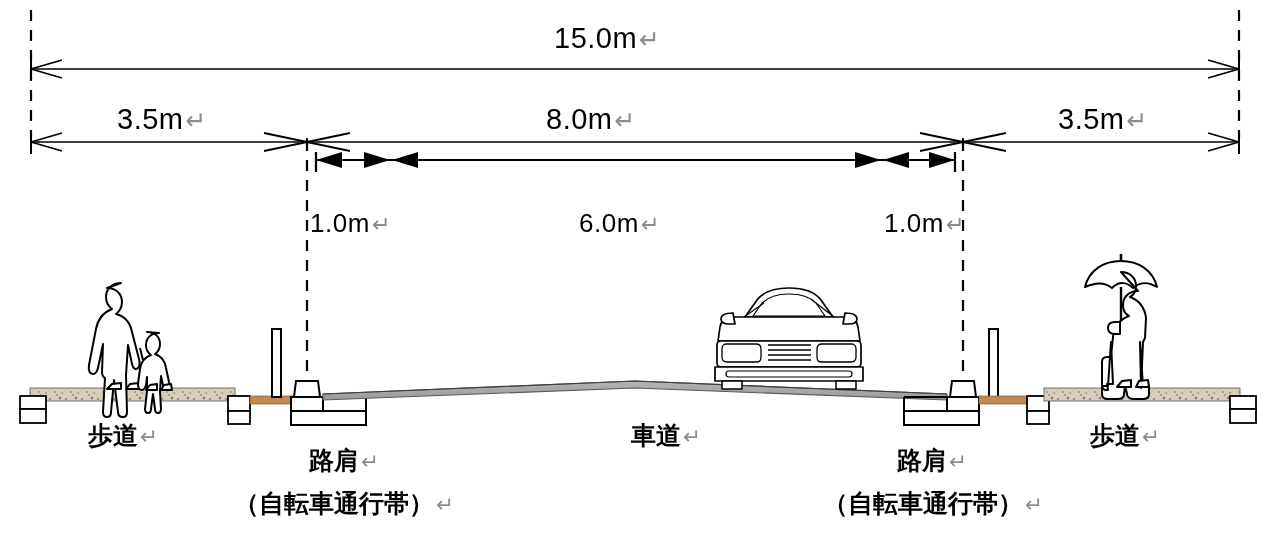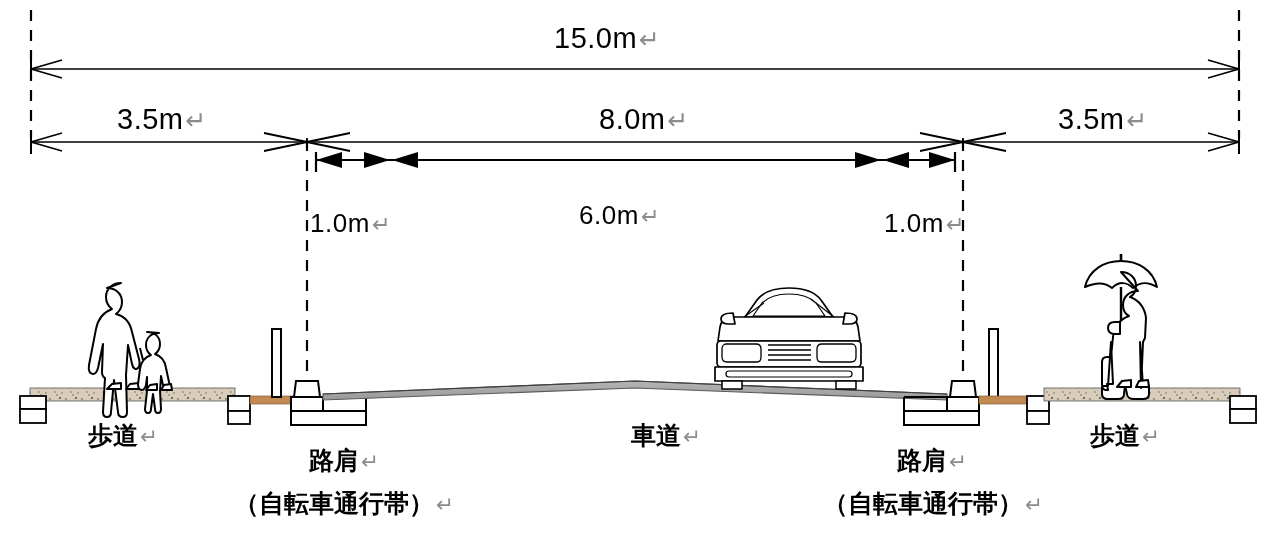--- a/index.html
+++ b/index.html
@@ -290,33 +290,33 @@
   </svg>
 
   <div class="dim-label" style="left:554px; top:22px;">
     <span>15.0m</span><span class="ret">↵</span>
   </div>
 
   <div class="dim-label" style="left:117px; top:103px;">
     <span>3.5m</span><span class="ret">↵</span>
   </div>
 
-  <div class="dim-label" style="left:599px; top:103px;text-align:right;">
+  <div class="dim-label" style="left:546px; top:103px;text-align:right;">
     <span>8.0m</span><span class="ret">↵</span>
   </div>
 
   <div class="dim-label" style="left:1058px; top:103px;">
     <span>3.5m</span><span class="ret">↵</span>
   </div>
 
   <div class="dim-label small" style="left:310px; top:176px;">
     <span>1.0m</span><span class="ret">↵</span>
   </div>
 
-  <div class="dim-label small" style="left:579px; top:168px;">
+  <div class="dim-label small" style="left:579px; top:176px;">
     <span>6.0m</span><span class="ret">↵</span>
   </div>
 
   <div class="dim-label small" style="left:884px; top:176px;">
     <span>1.0m</span><span class="ret">↵</span>
   </div>
 
   <div class="jp-label" style="left:88px; top:419px;">
     <span>歩道</span><span class="ret">↵</span>
   </div>

